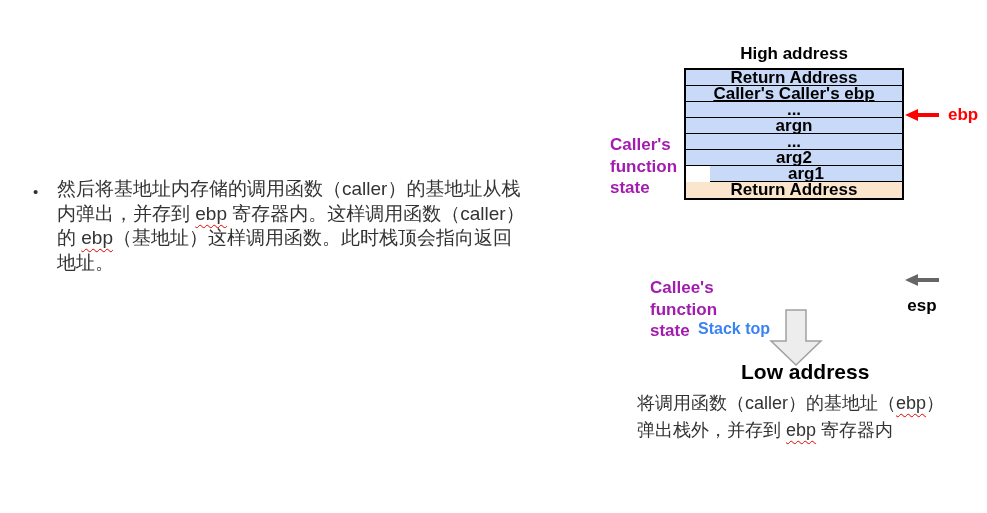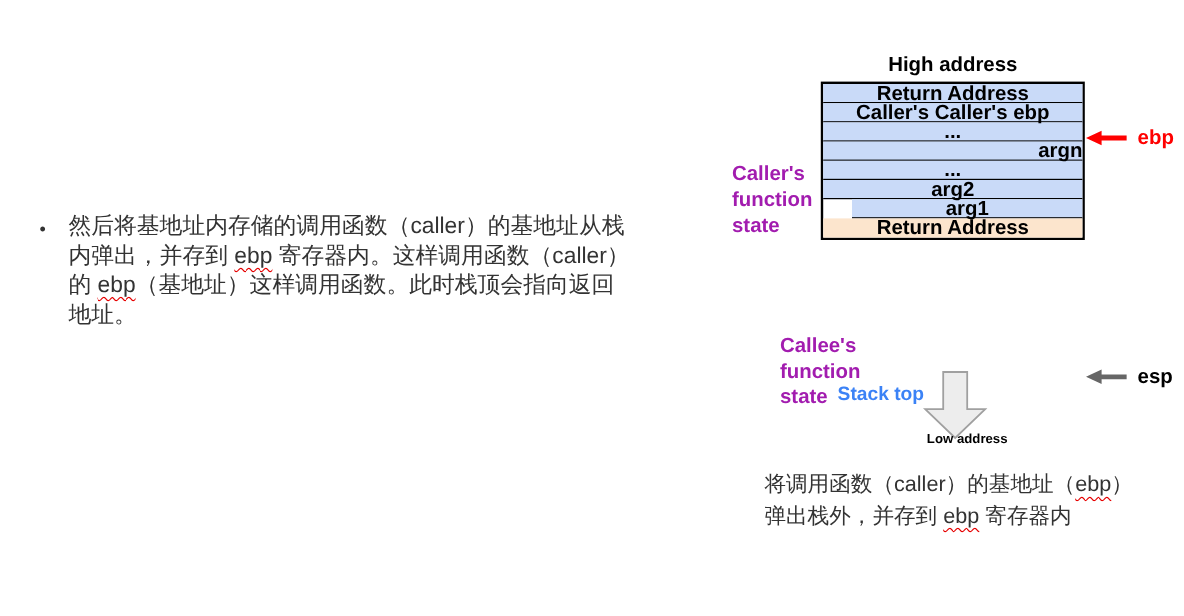--- a/index.html
+++ b/index.html
@@ -29,27 +29,27 @@
   .stack-row:last-child{border-bottom:none;}
   
   .side-label{position:absolute;left:610px;width:80px;font-size:17px;font-weight:600;
     line-height:21.5px;color:#a21caf;white-space:pre-line;}
   .side-label.caller{top:134px;}
   .side-label.callee{top:277px;margin-left:40px;}
   
   .pointer{position:absolute;display:flex;align-items:center;gap:9px;
     font-size:17px;font-weight:600;}
   .pointer.ebp{left:905px;top:105px;}
-  .pointer.esp{left:905px;top:304px;}
+  .pointer.esp{left:905px;top:273px;flex-direction:column;}
   .pointer svg{display:block;}
   
   .stack-top{position:absolute;left:698px;top:320px;font-size:16px;font-weight:600;color:#3b82f6;}
   .down-arrow{position:absolute;left:769px;top:309px;}
-  .low-addr{position:absolute;left:741px;top:360px;width:130px;text-align:center;
-    font-size:11px;font-weight:600;color:#000;}
+  .low-addr{position:absolute;left:741px;top:360px;width:130px;text-align:left;
+    font-size:21px;font-weight:600;color:#000;}
   .caption{position:absolute;left:637px;top:390px;font-size:18px;line-height:26.5px;color:#333;}
 </style>
 </head>
 <body>
 
 <div class="slide">
 
   <div class="bullet-block">
     <span class="bullet-marker">•</span>
     <div class="rich">
@@ -59,27 +59,27 @@
         <div class="rline"><span>地址。</span></div>
       </div>
   </div>
 
   <div class="high-addr">High address</div>
 
   <div class="stack-table">
       <div class="stack-row" style="background: rgb(201, 218, 248);">
         <span>Return Address</span>
       </div>
-      <div class="stack-row" style="background: rgb(201, 218, 248);">
+      <div class="stack-row" style="background: rgb(201, 218, 248); text-decoration: underline;">
         <span>Caller's Caller's ebp</span>
       </div>
       <div class="stack-row" style="background: rgb(201, 218, 248);">
         <span>...</span>
       </div>
-      <div class="stack-row" style="background: rgb(201, 218, 248); justify-content: flex-end;">
+      <div class="stack-row" style="background: rgb(201, 218, 248);">
         <span>argn</span>
       </div>
       <div class="stack-row" style="background: rgb(201, 218, 248);">
         <span>...</span>
       </div>
       <div class="stack-row" style="background: rgb(201, 218, 248);">
         <span>arg2</span>
       </div>
       <div class="stack-row" style="background: rgb(201, 218, 248); margin-left: 24px;">
         <span>arg1</span>

